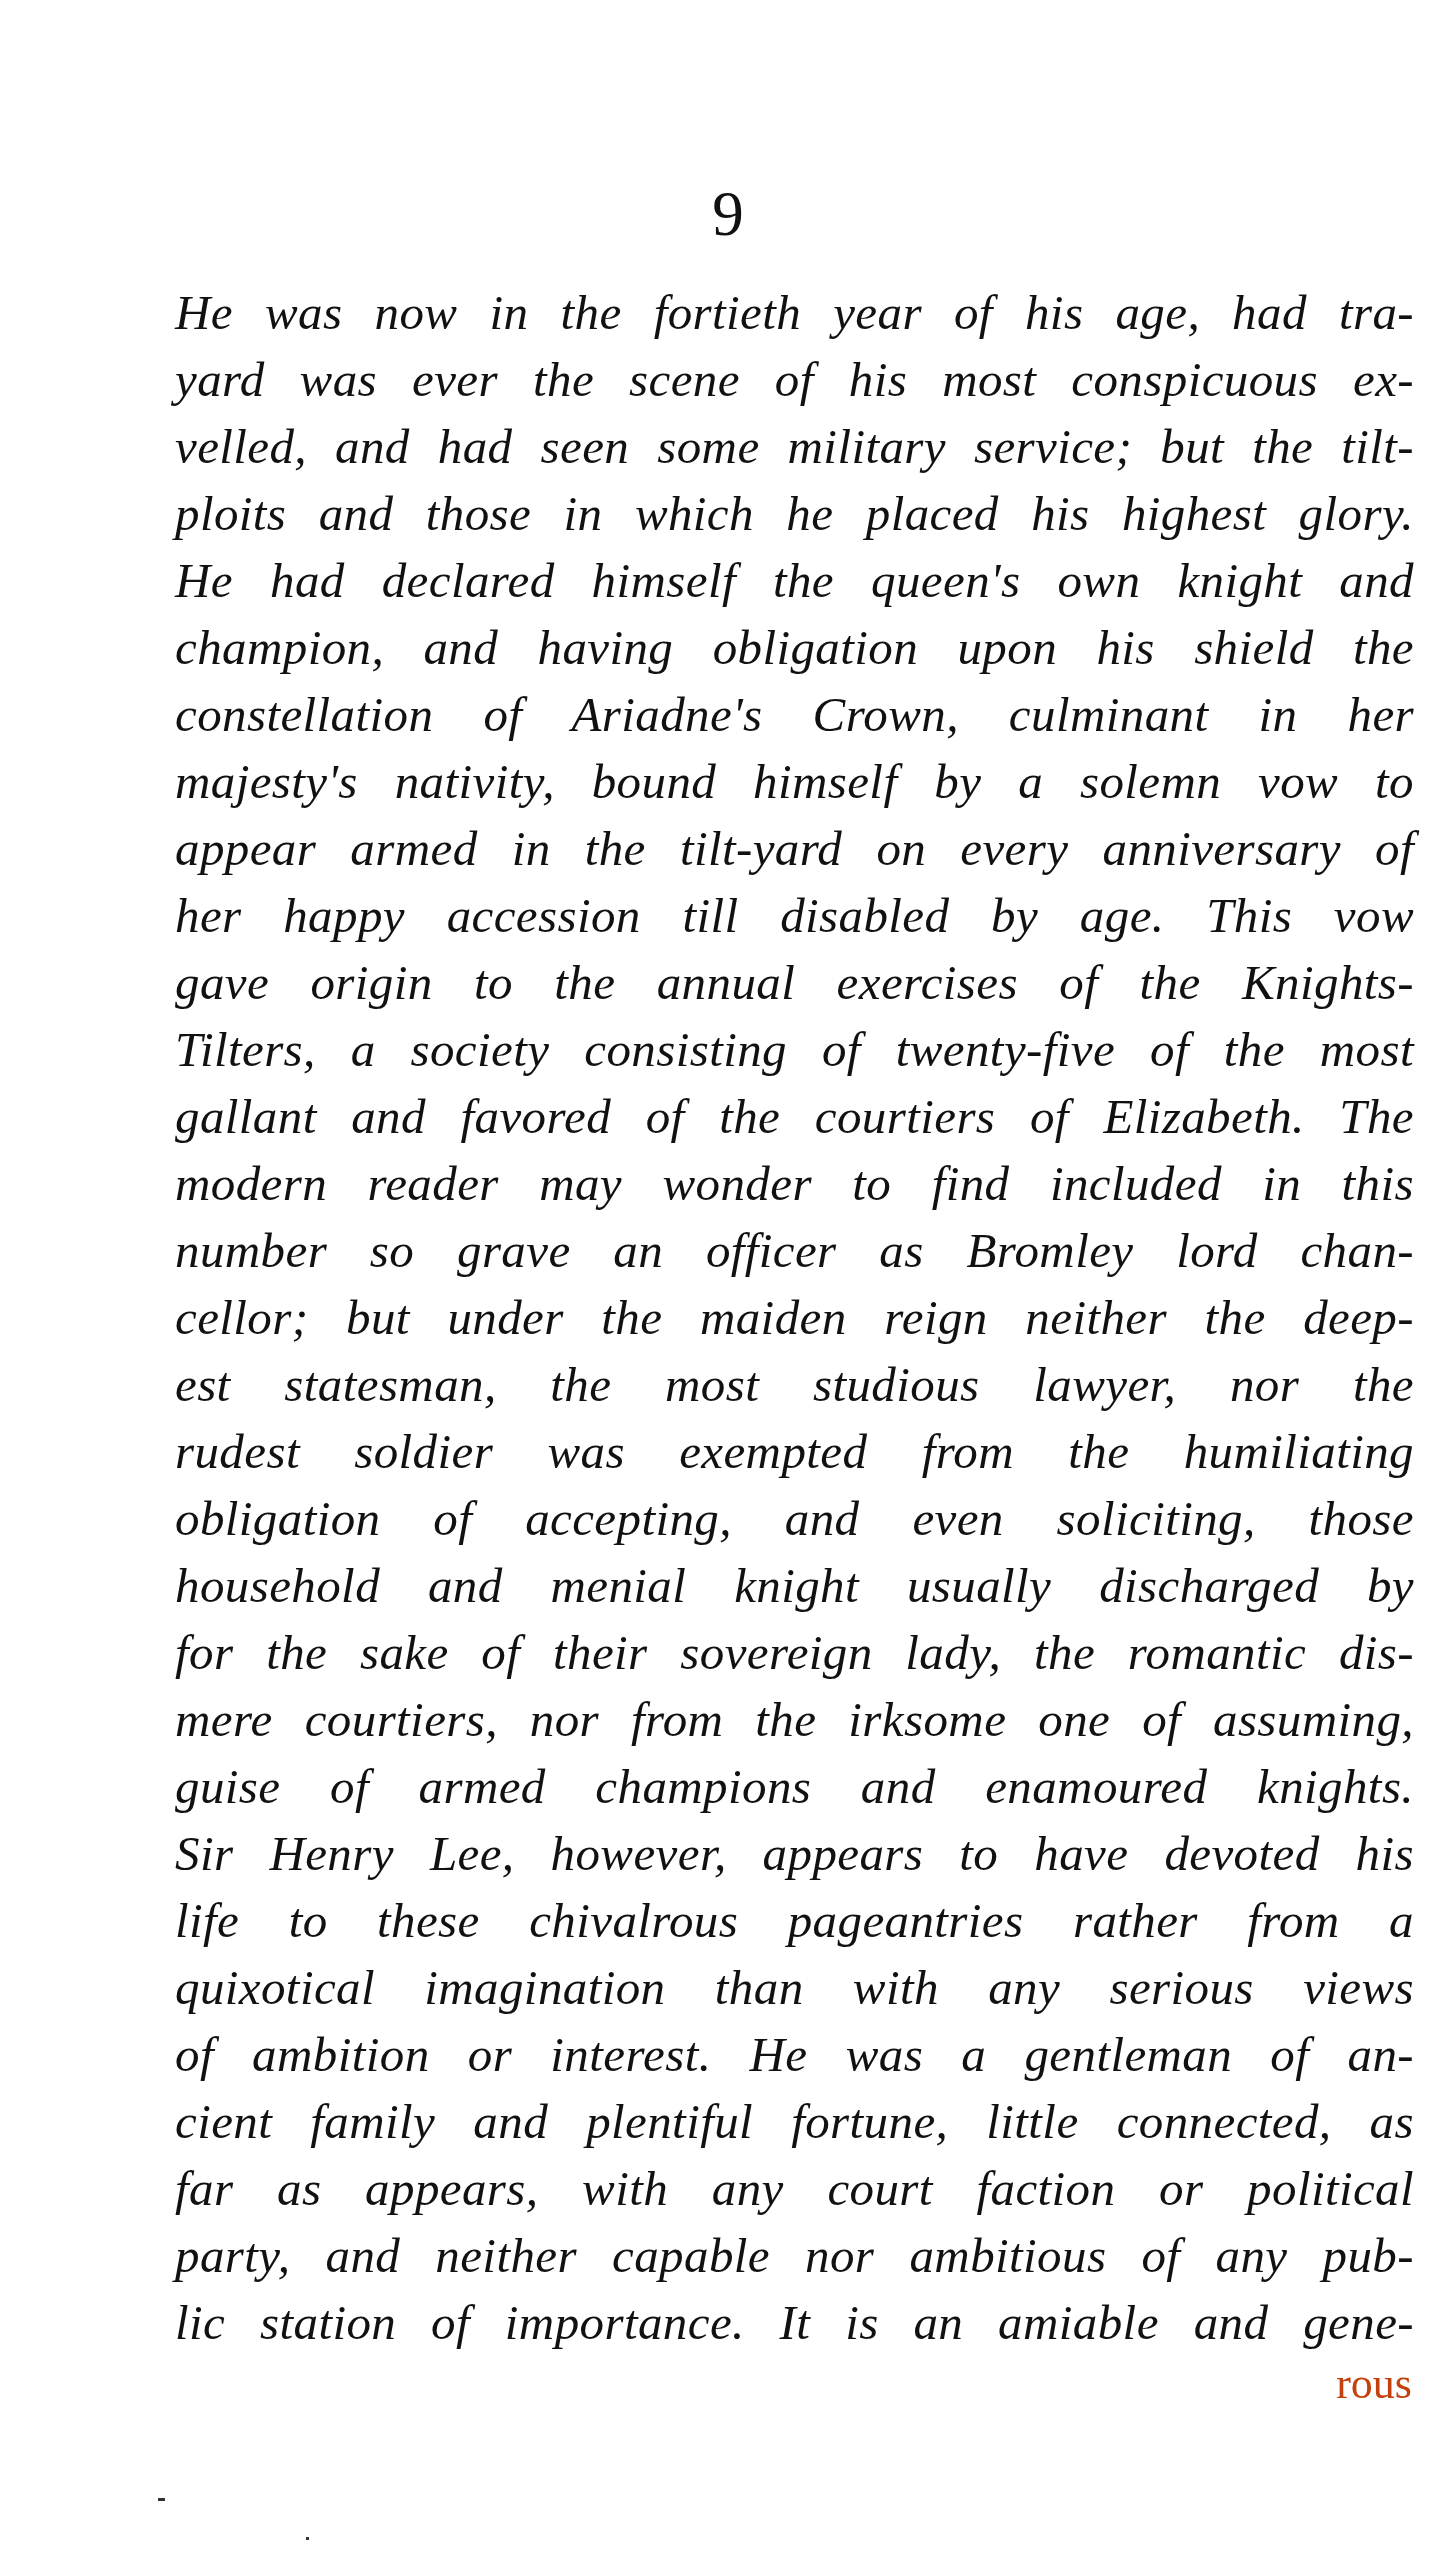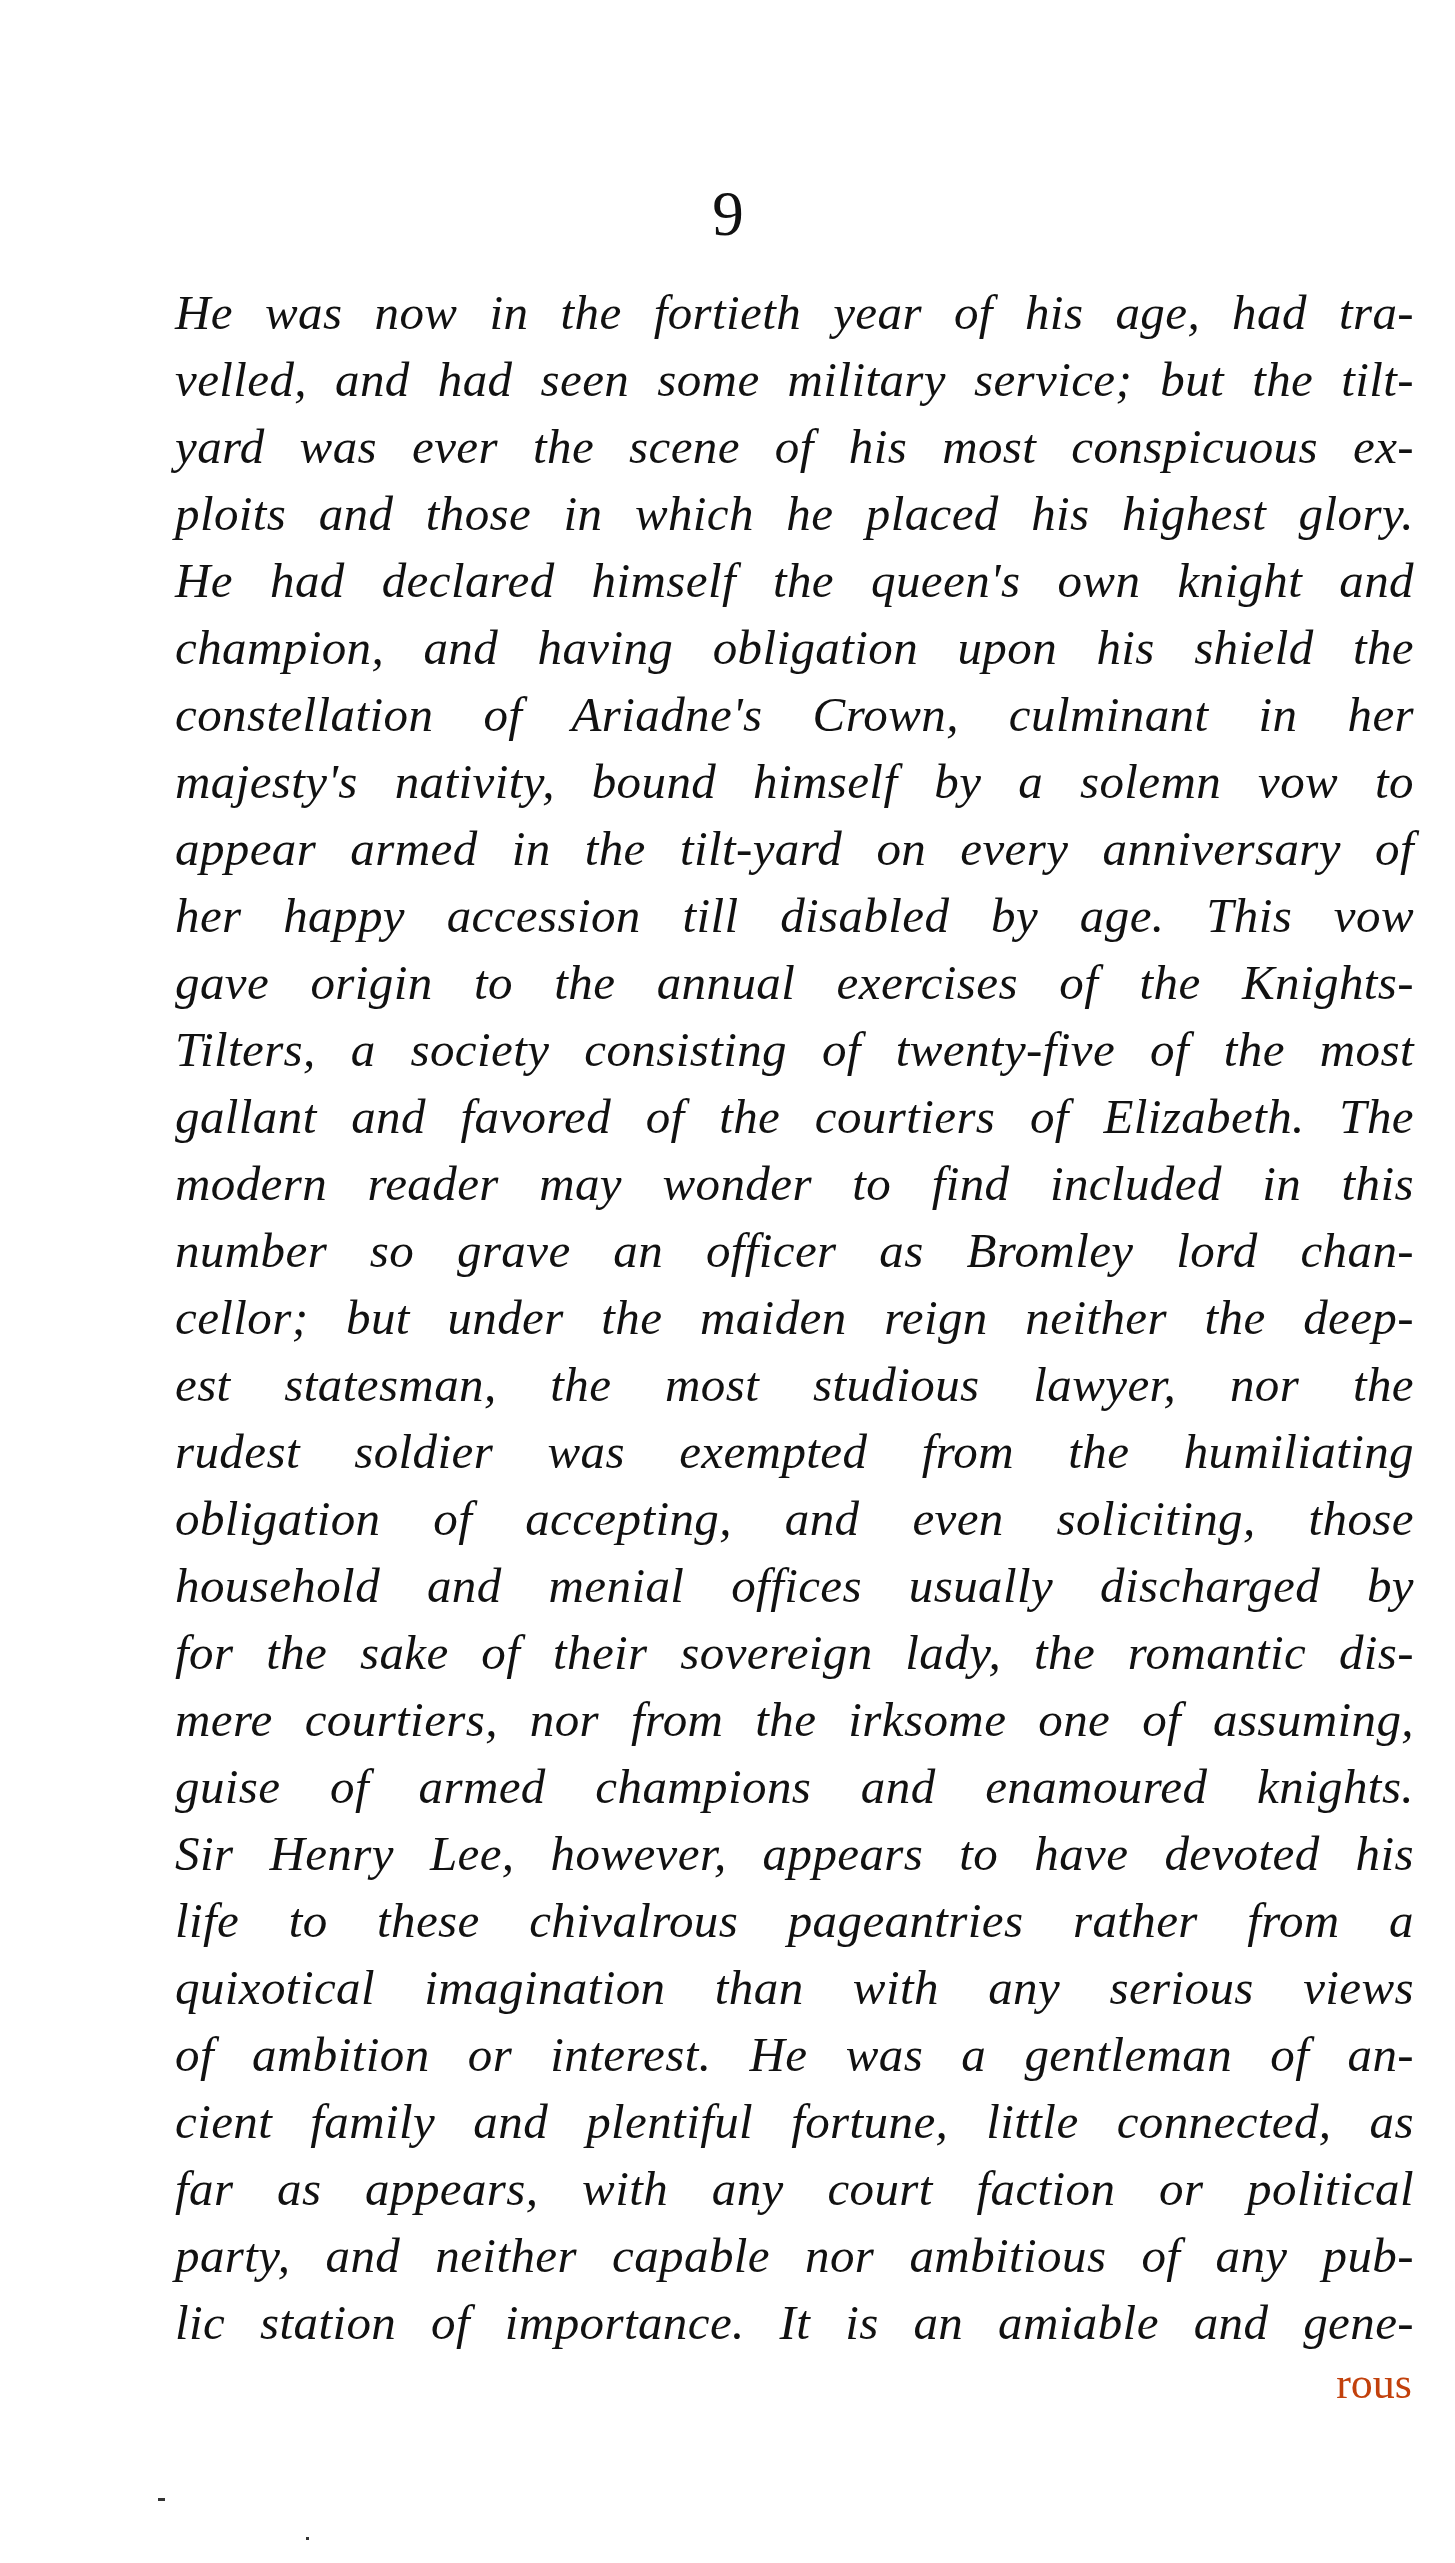--- a/index.html
+++ b/index.html
@@ -28,39 +28,39 @@
   }
   .speck { position: absolute; background: #333; }
 </style>
 </head>
 <body>
 
 <div class="page-number">9</div>
 
 <div class="body-text">
   <span class="line">He was now in the fortieth year of his age, had tra-</span>
+  <span class="line">yard was ever the scene of his most conspicuous ex-</span>
   <span class="line">velled, and had seen some military service; but the tilt-</span>
-  <span class="line">yard was ever the scene of his most conspicuous ex-</span>
   <span class="line">ploits and those in which he placed his highest glory.</span>
   <span class="line">He had declared himself the queen's own knight and</span>
   <span class="line">champion, and having obligation upon his shield the</span>
   <span class="line">constellation of Ariadne's Crown, culminant in her</span>
   <span class="line">majesty's nativity, bound himself by a solemn vow to</span>
   <span class="line">appear armed in the tilt-yard on every anniversary of</span>
   <span class="line">her happy accession till disabled by age. This vow</span>
   <span class="line">gave origin to the annual exercises of the Knights-</span>
   <span class="line">Tilters, a society consisting of twenty-five of the most</span>
   <span class="line">gallant and favored of the courtiers of Elizabeth. The</span>
   <span class="line">modern reader may wonder to find included in this</span>
   <span class="line">number so grave an officer as Bromley lord chan-</span>
   <span class="line">cellor; but under the maiden reign neither the deep-</span>
   <span class="line">est statesman, the most studious lawyer, nor the</span>
   <span class="line">rudest soldier was exempted from the humiliating</span>
   <span class="line">obligation of accepting, and even soliciting, those</span>
-  <span class="line">household and menial offices usually discharged by</span>
+  <span class="line">household and menial knight usually discharged by</span>
   <span class="line">for the sake of their sovereign lady, the romantic dis-</span>
   <span class="line">mere courtiers, nor from the irksome one of assuming,</span>
   <span class="line">guise of armed champions and enamoured knights.</span>
   <span class="line">Sir Henry Lee, however, appears to have devoted his</span>
   <span class="line">life to these chivalrous pageantries rather from a</span>
   <span class="line">quixotical imagination than with any serious views</span>
   <span class="line">of ambition or interest. He was a gentleman of an-</span>
   <span class="line">cient family and plentiful fortune, little connected, as</span>
   <span class="line">far as appears, with any court faction or political</span>
   <span class="line">party, and neither capable nor ambitious of any pub-</span>

